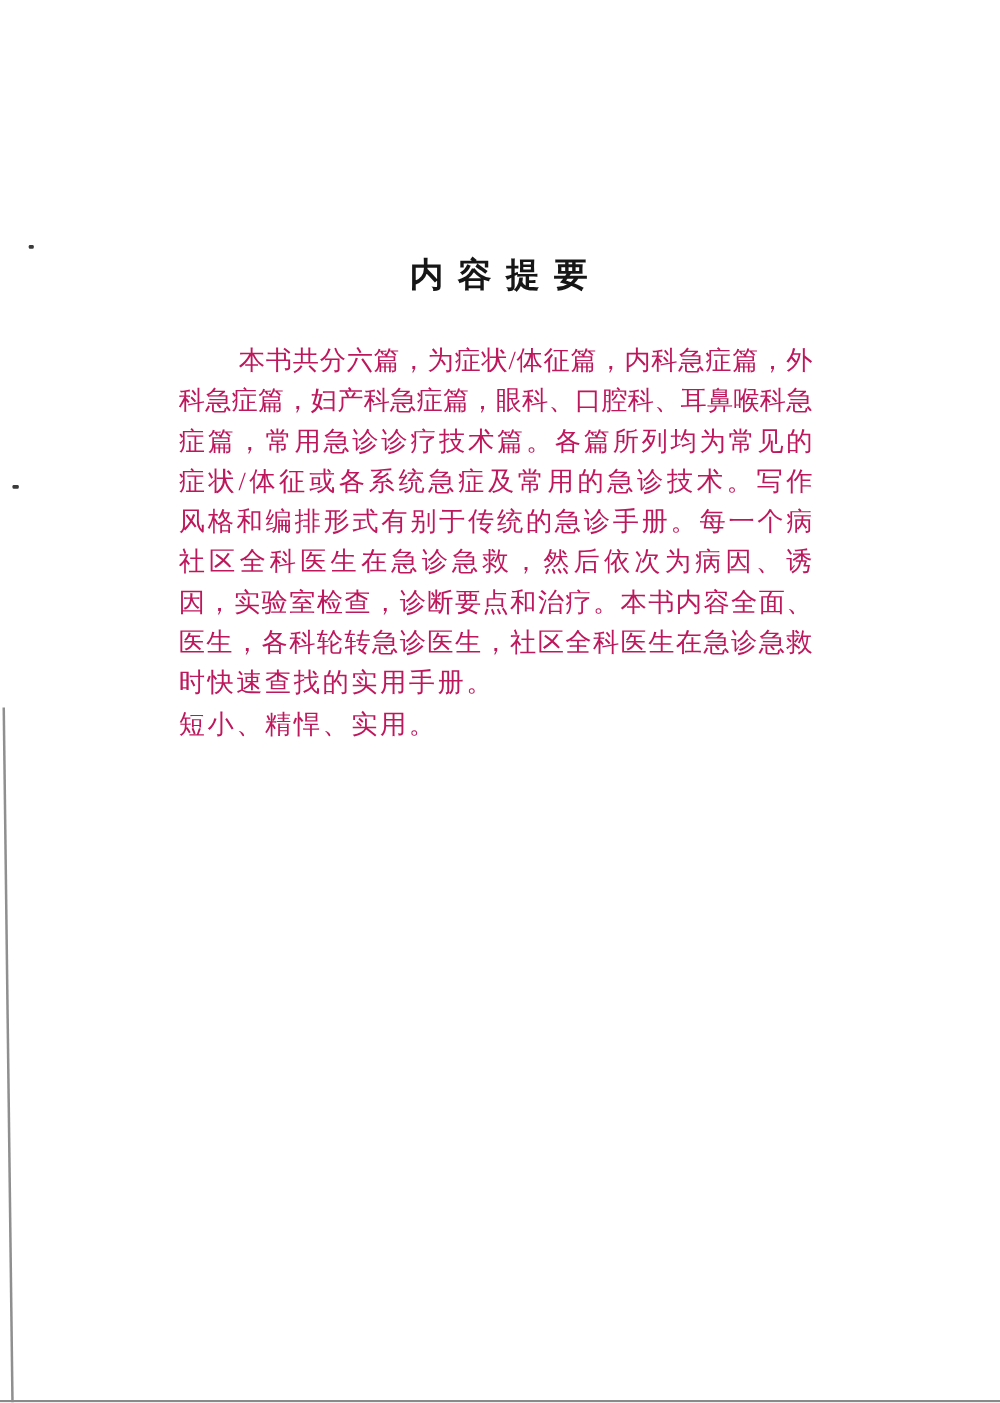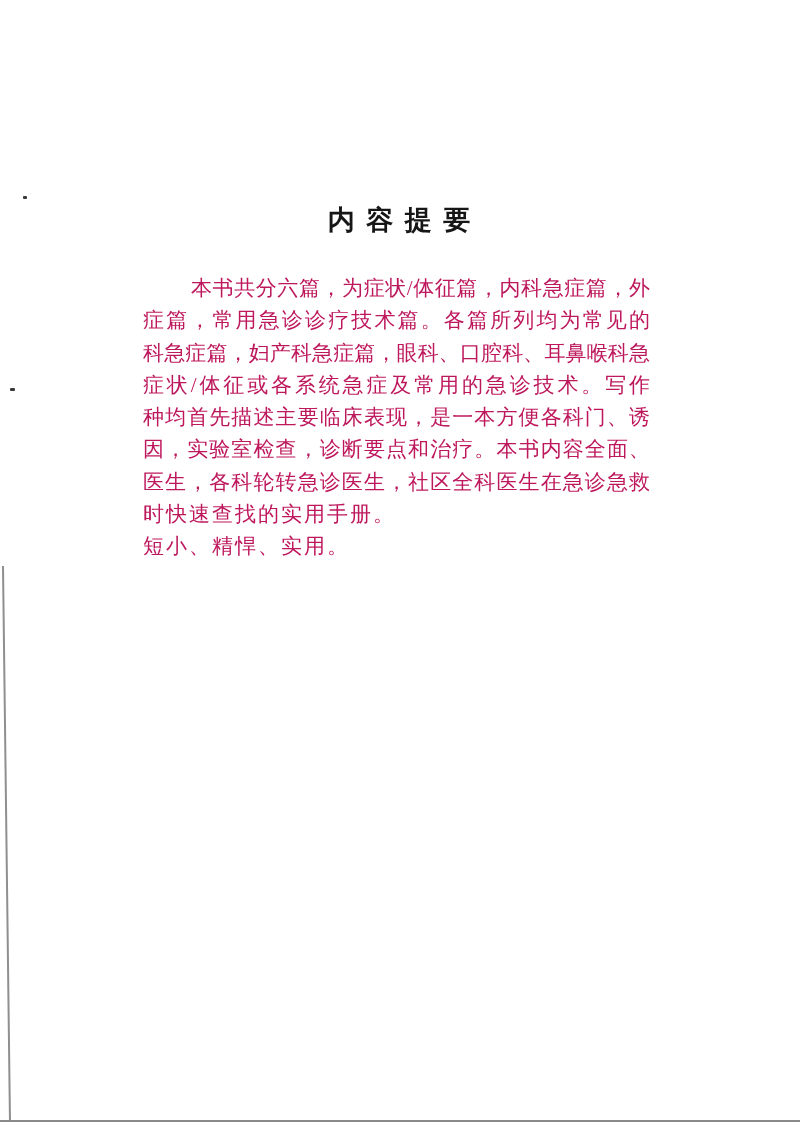--- a/index.html
+++ b/index.html
@@ -82,24 +82,25 @@
 </style>
 </head>
 <body>
 
 <div class="page">
 
   <h1 class="title">内 容 提 要</h1>
 
   <div class="body-text">
     <p class="t-line indent">本书共分六篇，为症状/体征篇，内科急症篇，外</p>
+    <p class="t-line">科急症篇，妇产科急症篇，眼科、口腔科、耳鼻喉科急</p>
     <p class="t-line">症篇，常用急诊诊疗技术篇。各篇所列均为常见的</p>
-    <p class="t-line">科急症篇，妇产科急症篇，眼科、口腔科、耳鼻喉科急</p>
     <p class="t-line">症状/体征或各系统急症及常用的急诊技术。写作</p>
-    <p class="t-line">种均首先描述主要临床表现，是一本方便各科门、诱</p>
+    <p class="t-line">风格和编排形式有别于传统的急诊手册。每一个病</p>
+    <p class="t-line">社区全科医生在急诊急救，然后依次为病因、诱</p>
     <p class="t-line">因，实验室检查，诊断要点和治疗。本书内容全面、</p>
     <p class="t-line">医生，各科轮转急诊医生，社区全科医生在急诊急救</p>
     <p class="t-line para-end">时快速查找的实用手册。</p>
     <p class="t-line para-end">短小、精悍、实用。</p>
   </div>
 
   <div class="scan-edge-left"></div>
   <div class="scan-edge-bottom"></div>
   <div class="speck speck-1"></div>
   <div class="speck speck-2"></div>

